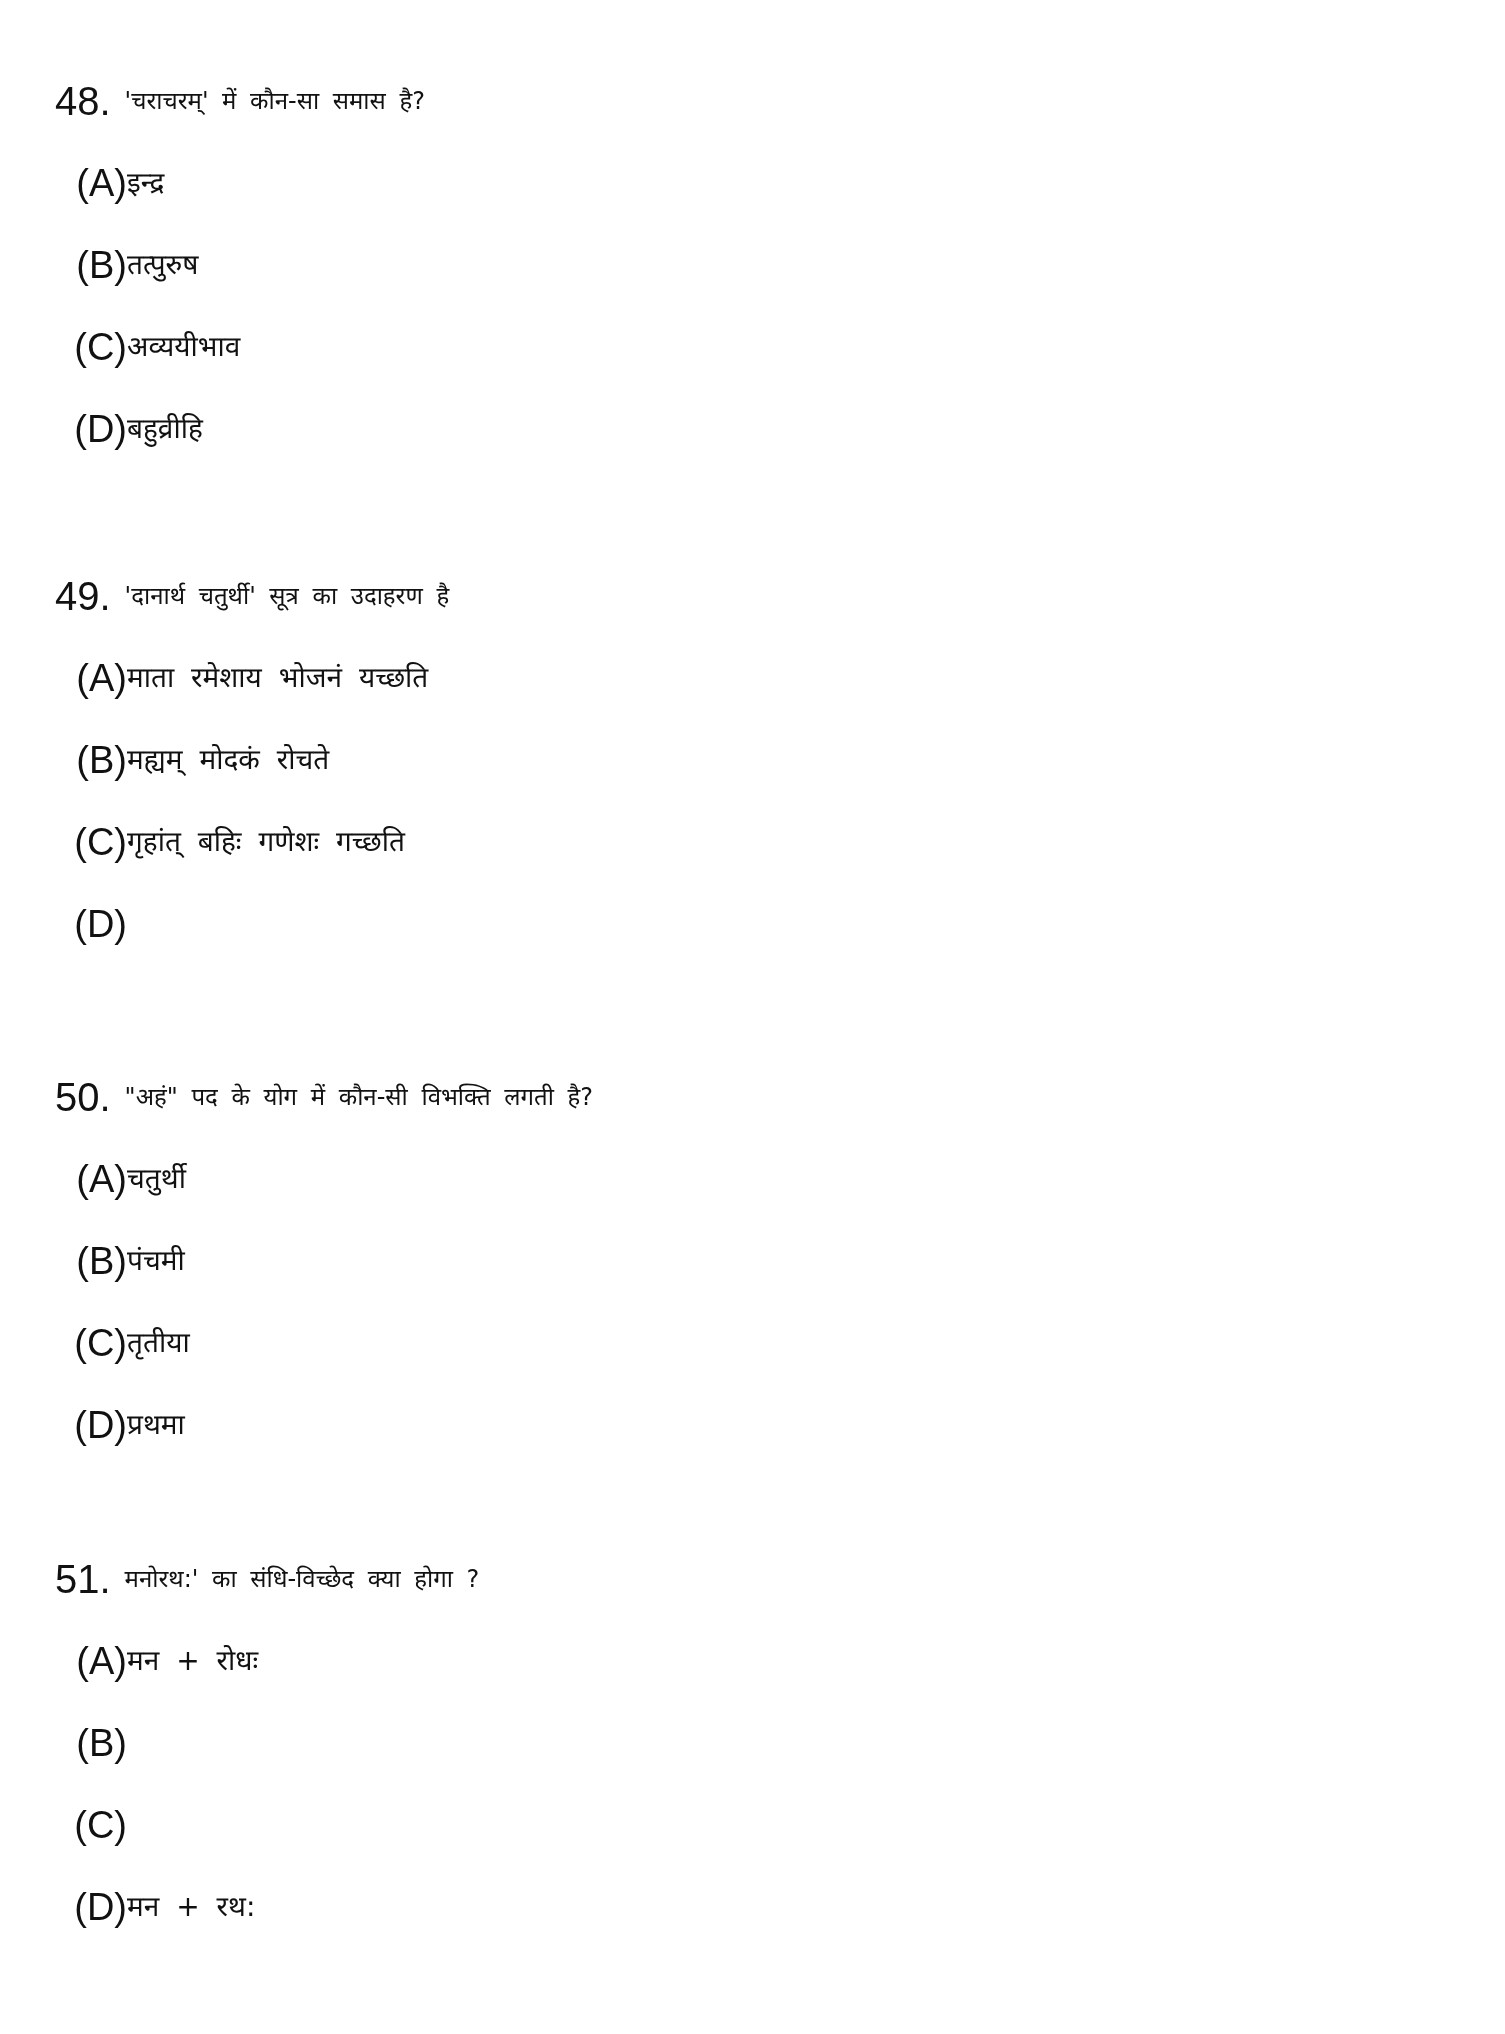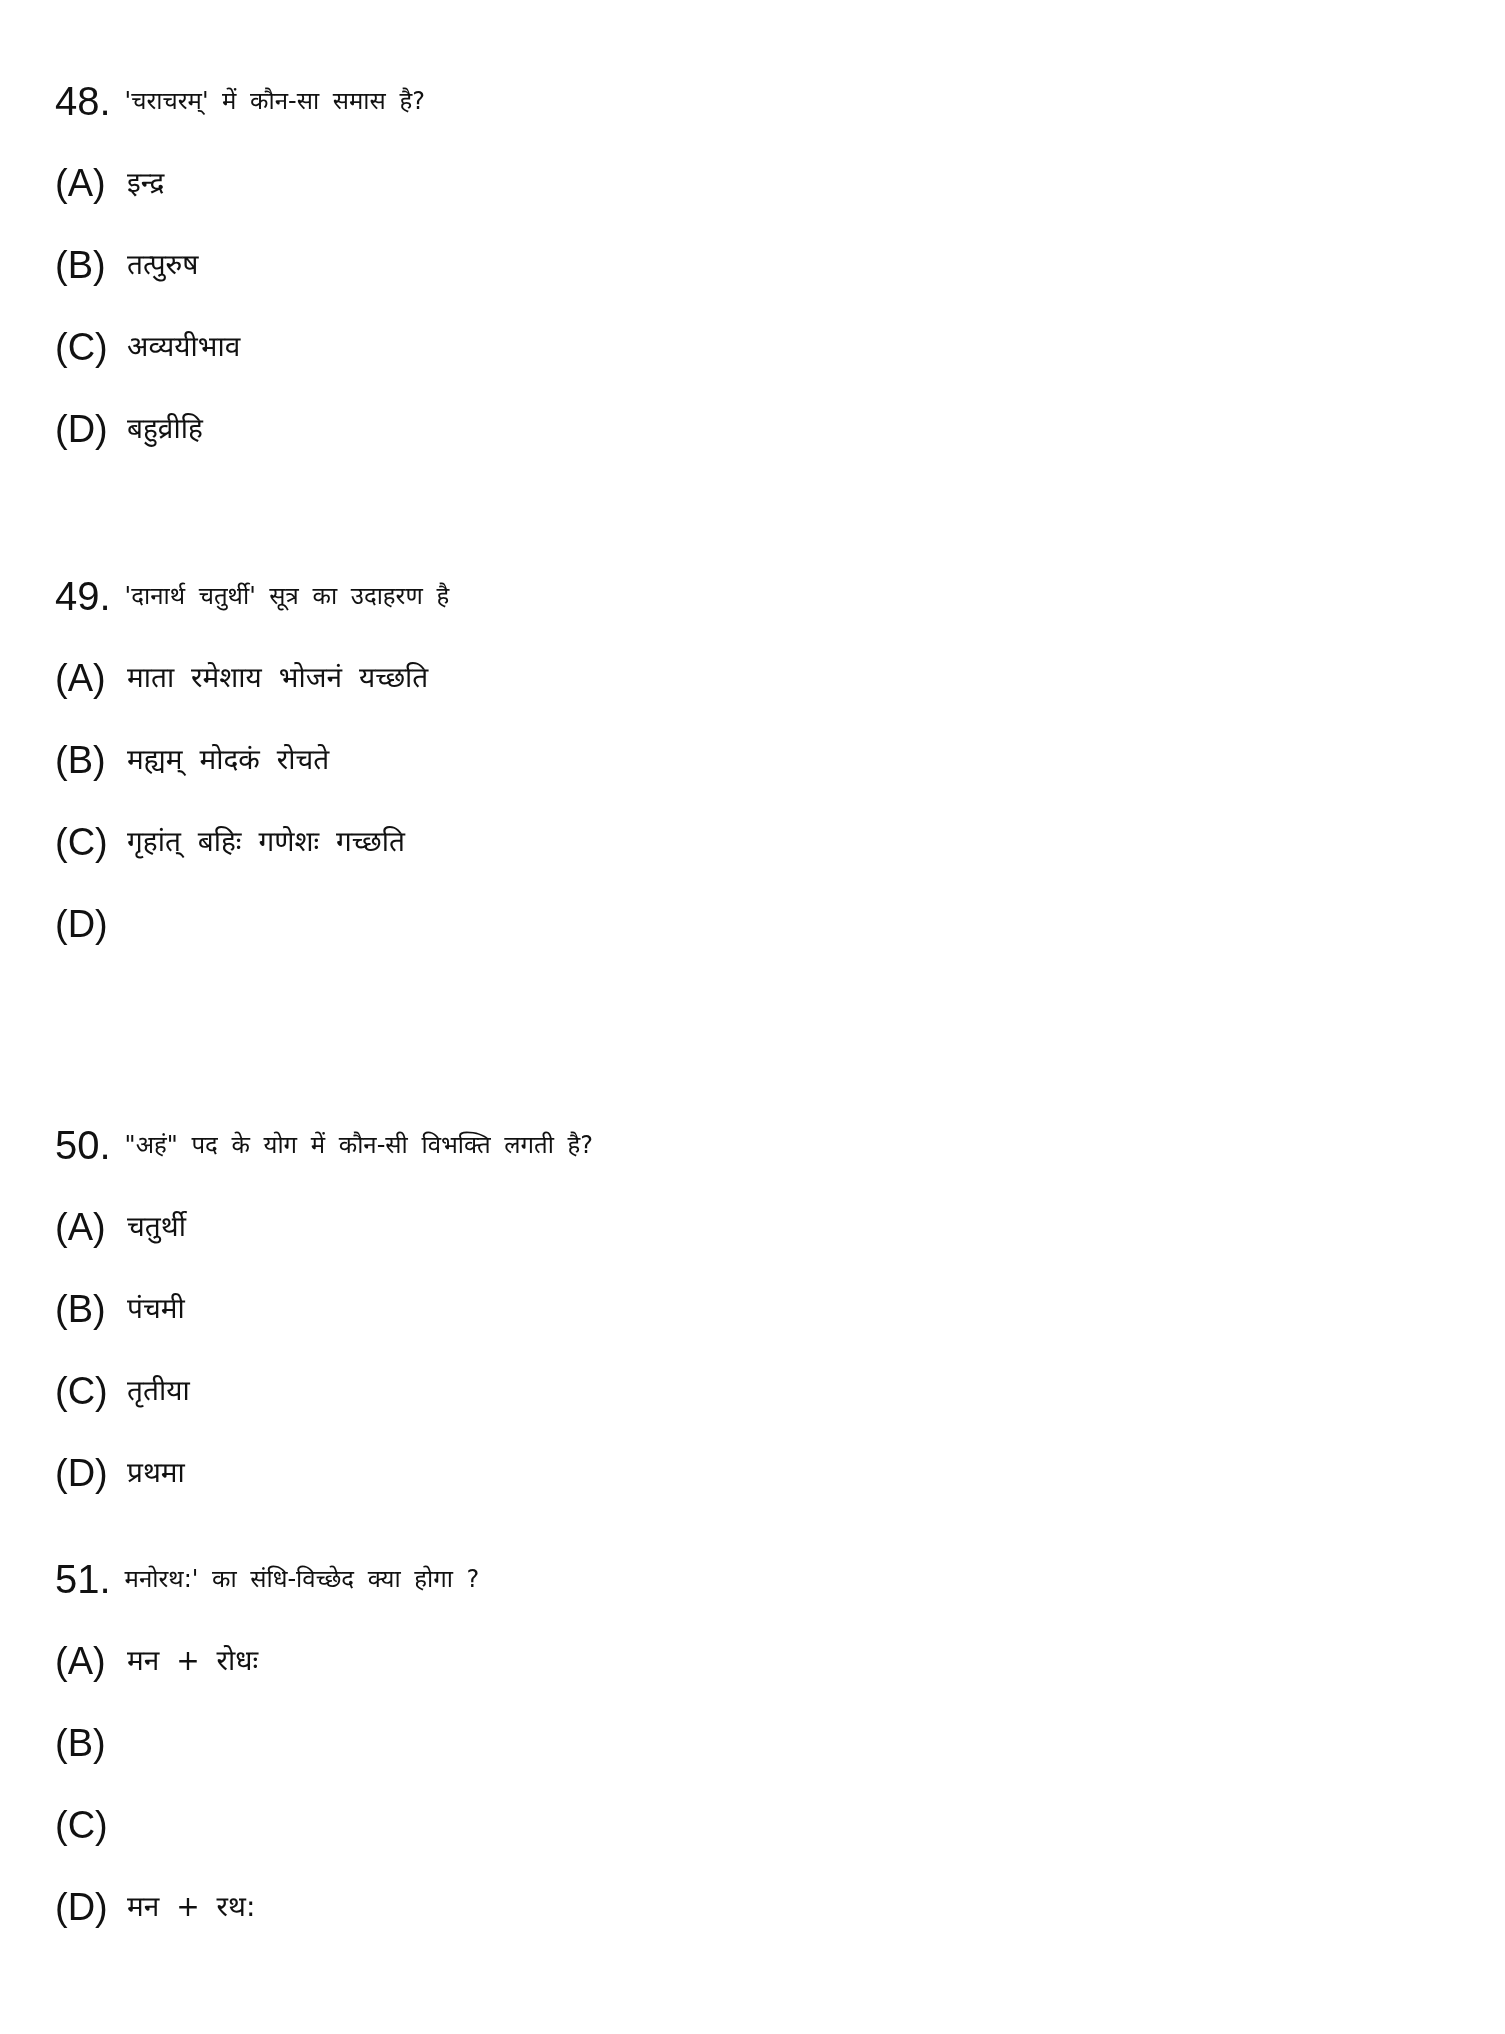--- a/index.html
+++ b/index.html
@@ -14,20 +14,21 @@
       overflow: hidden;
       color: #111111;
       font-family: "DejaVu Sans", "Liberation Sans", sans-serif;
     }
     .page {
       position: absolute;
       left: 0;
       top: 0;
       width: 1505px;
       height: 2034px;
+      text-align: right;
     }
     .question {
       position: absolute;
       left: 55px;
       width: 1400px;
     }
     .q-line, .opt-line {
       height: 82px;
       line-height: 82px;
       font-size: 36px;
@@ -49,21 +50,21 @@
       font-size: 38px;
       width: 72px;
       display: inline-block;
     }
     .opt-text {
       font-size: 28px;
       word-spacing: 8px;
     }
     #q48 { top: 60px; }
     #q49 { top: 555px; }
-    #q50 { top: 1104px; }
+    #q50 { top: 1056px; }
     #q51 { top: 1538px; }
   </style>
 </head>
 <body>
 
 <div class="page">
 
   <div class="question" id="q48">
     <div class="q-line">
       <span class="q-num">48.</span>

